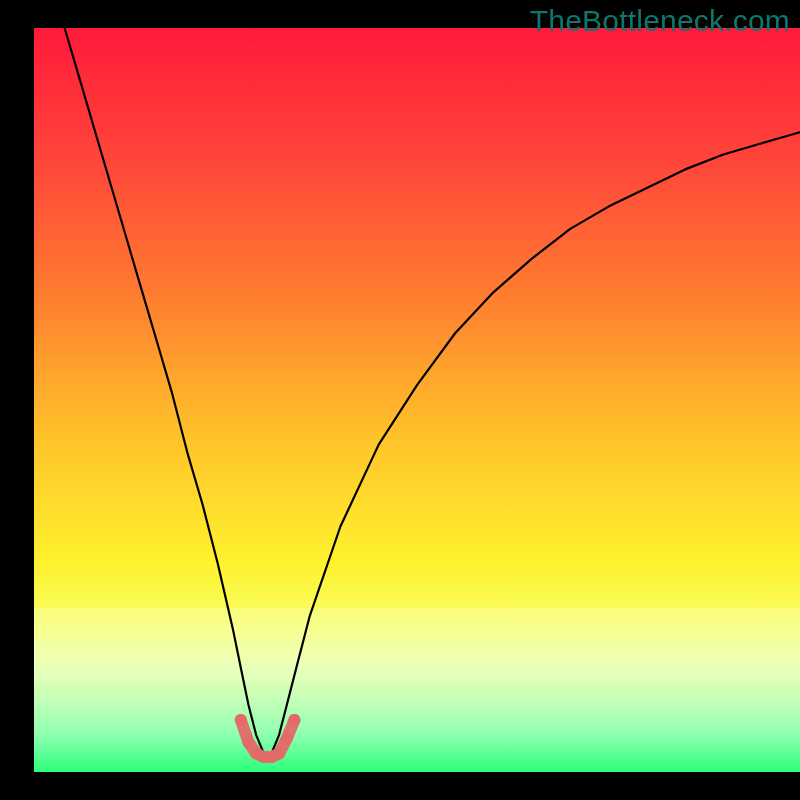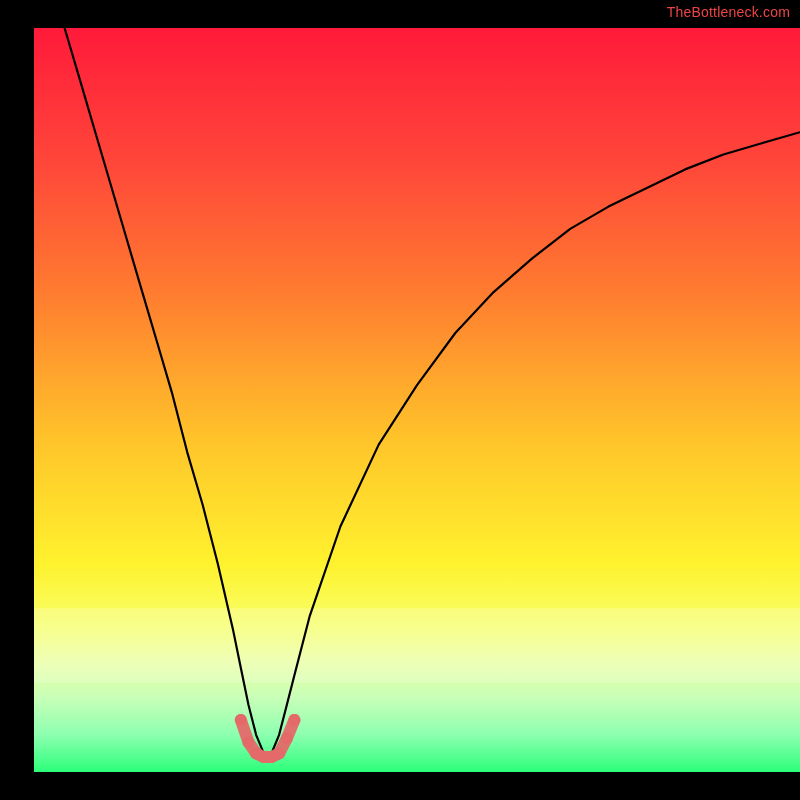--- a/index.html
+++ b/index.html
@@ -14,22 +14,22 @@
   .frame {
     position: relative;
     width: 800px;
     height: 800px;
     background: #000;
   }
   .watermark {
     position: absolute;
     top: 4px;
     right: 10px;
-    color: #ef4444;
-    font-size: 14px;
+    color: #0f766e;
+    font-size: 30px;
     font-weight: 400;
     letter-spacing: 0.2px;
     z-index: 10;
   }
   svg {
     position: absolute;
     left: 0;
     top: 0;
   }
 </style>

